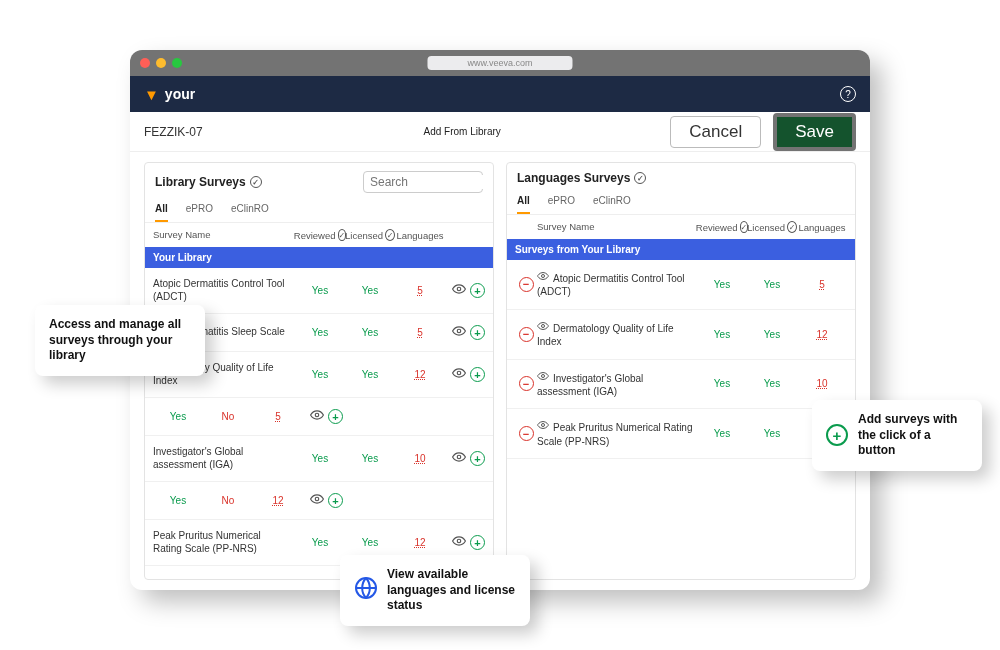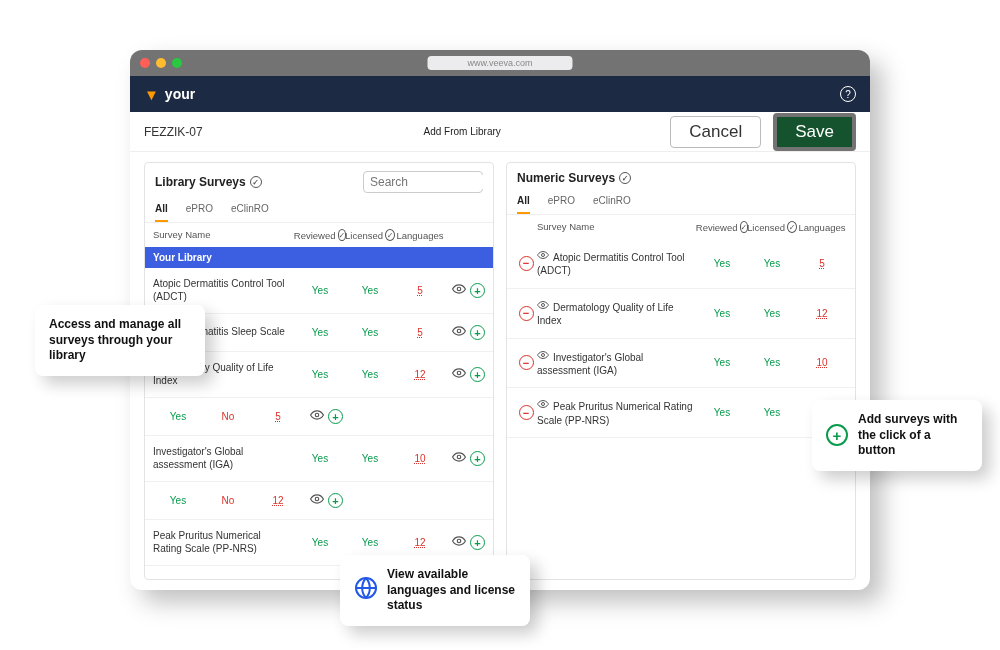--- a/index.html
+++ b/index.html
@@ -247,21 +247,21 @@
               <span class="add">+</span>
             </div>
           </div>
         </div>
     </div>
 
     <div class="panel">
       <div class="panel-head">
         <div class="ph-top">
           <div class="ph-title">
-            <span>Numeric Surveys</span>
+            <span>Languages Surveys</span>
             <span class="hico">✓</span>
           </div>
         </div>
       </div>
       <div class="tabs">
         <div class="tab active">All</div>
         <div class="tab">ePRO</div>
         <div class="tab">eClinRO</div>
       </div>
       <div class="colhead">
@@ -270,20 +270,21 @@
         <div class="c">
             <span>Reviewed</span>
             <span class="hico">✓</span>
           </div>
         <div class="c">
             <span>Licensed</span>
             <span class="hico">✓</span>
           </div>
         <div class="c">Languages</div>
       </div>
+      <div class="bluebar">Surveys from Your Library</div>
       <div class="rows" id="right-rows">
           <div class="row">
             <div class="c-rm">
               <span class="rm">−</span>
             </div>
             <div class="c-name"><span class="eye" style="margin-right:4px"><svg width="12" height="12" viewBox="0 0 24 24" fill="none" stroke="currentColor" stroke-width="2">
                   <path d="M1 12s4-7 11-7 11 7 11 7-4 7-11 7S1 12 1 12z"></path>
                   <circle cx="12" cy="12" r="3"></circle>
                 </svg></span>Atopic Dermatitis Control Tool (ADCT)</div>
             <div class="c yes">Yes</div>

